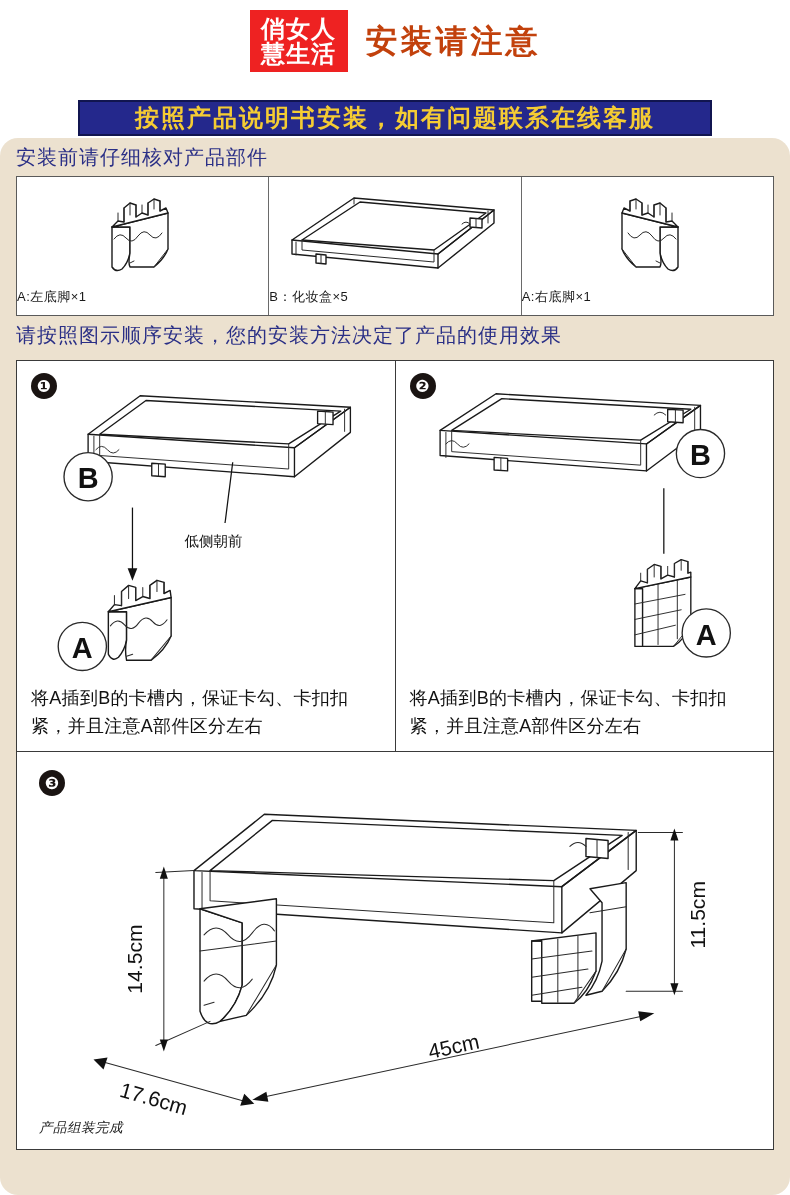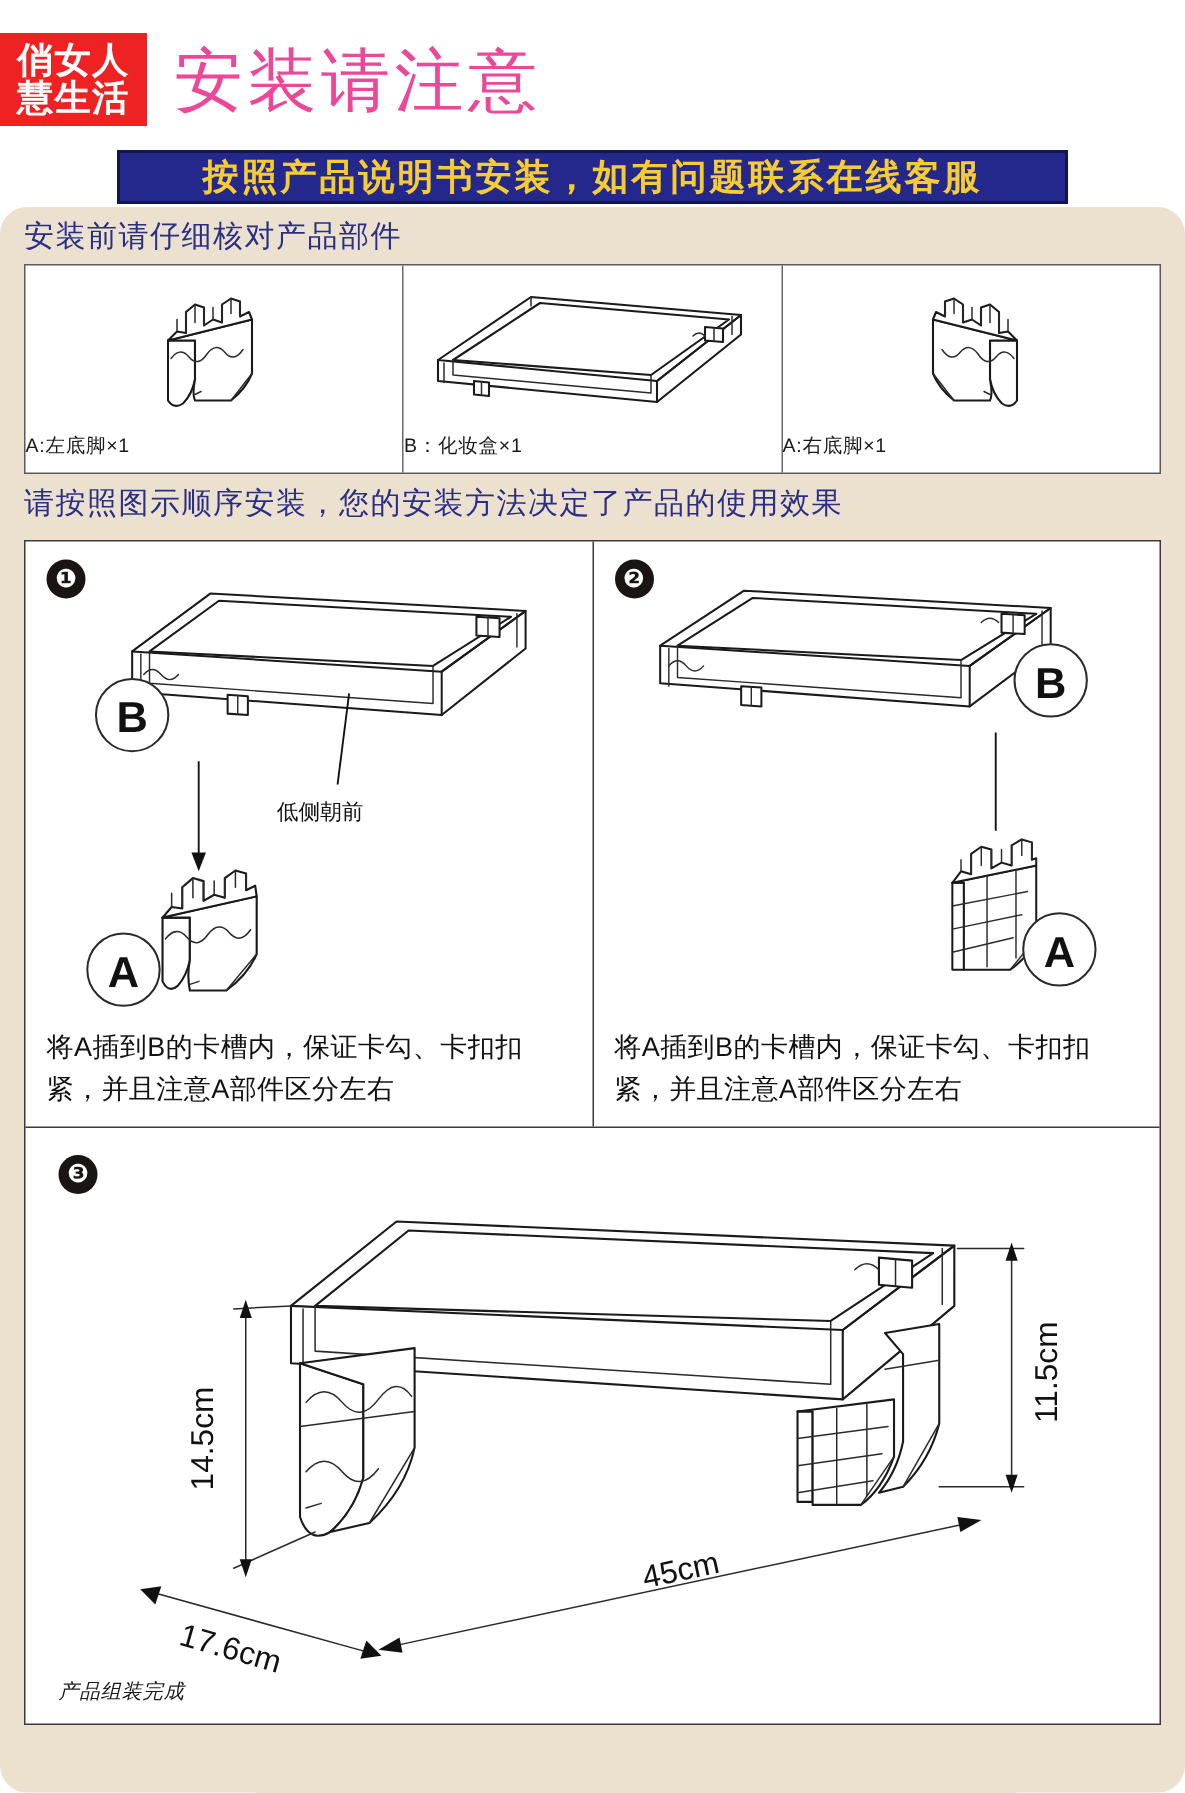--- a/index.html
+++ b/index.html
@@ -9,34 +9,34 @@
     font-family:"Liberation Sans","DejaVu Sans",sans-serif;
     overflow:hidden;position:relative;
   }
   .page{width:790px;height:1195px;position:relative;}
 
   
   .header{
     height:138px;background:#ffffff;position:relative;
   }
   .logo-title-row{
-    display:flex;align-items:center;
-    gap:18px;padding-top:22px;
+    display:flex;align-items:center;justify-content:center;
+    gap:18px;padding-top:10px;
   }
   .logo-box{
     background:#ee2222;color:#ffffff;
     width:98px;height:62px;
     display:flex;flex-direction:column;align-items:center;justify-content:center;
     font-weight:bold;font-size:24px;line-height:1.05;
     letter-spacing:1px;
     box-sizing:border-box;padding:2px 4px;
   }
   .logo-line{display:block;white-space:nowrap;}
   .main-title{
-    color:#ec4899;font-size:46px;font-weight:normal;
+    color:#c2410c;font-size:32px;font-weight:bold;
     letter-spacing:3px;line-height:1;
     white-space:nowrap;
   }
   .subtitle-bar{
     position:absolute;left:78px;top:100px;
     width:634px;height:36px;
     background:#24288c;
     border:2px solid #111550;
     display:flex;align-items:center;justify-content:center;
     box-sizing:border-box;
@@ -190,21 +190,21 @@
               <path class="cl-w" d="M190 38 L202 39 L202 48 L190 47 Z"></path>
               <path class="cl-thin" d="M196 38.5 L196 47.5"></path>
               <path class="cl-w" d="M36 74 L46 75 L46 84 L36 83 Z"></path>
               <path class="cl-thin" d="M41 74.5 L41 83.5"></path>
               <path class="cl-thin" d="M182 44 Q186 40 190 44"></path>
               <path class="cl-thin" d="M74 18 L74 24"></path>
               <path class="cl-thin" d="M208 31 L208 43"></path>
             </g>
           </svg>
         </div>
-        <div class="part-label">B：化妆盒×1</div>
+        <div class="part-label">B：化妆盒×5</div>
       </div>
 
       <div class="part-cell">
         <div class="part-art">
           <svg width="150" height="100" viewBox="0 0 150 100">
             <g transform="translate(150,0) scale(-1,1)">
               <path class="cl-w" d="M44 44 L44 84 Q48 90 54 86 Q60 80 62 70 L62 44 Z"></path>
               <path class="cl-w" d="M44 44 L100 30 L100 66 Q96 76 86 84 L62 84 Q60 80 62 70 L62 44 Z"></path>
               <path class="cl-thin" d="M46 56 Q52 48 58 55 Q64 62 70 53 Q76 45 82 52 Q88 59 94 50"></path>
               <path class="cl-w" d="M44 44 L50 38 L56 39 L56 25 L62 20 L68 22 L68 34 L74 30 L80 32 L80 20 L86 16 L92 18 L92 28 L98 25 L100 30 Z"></path>

